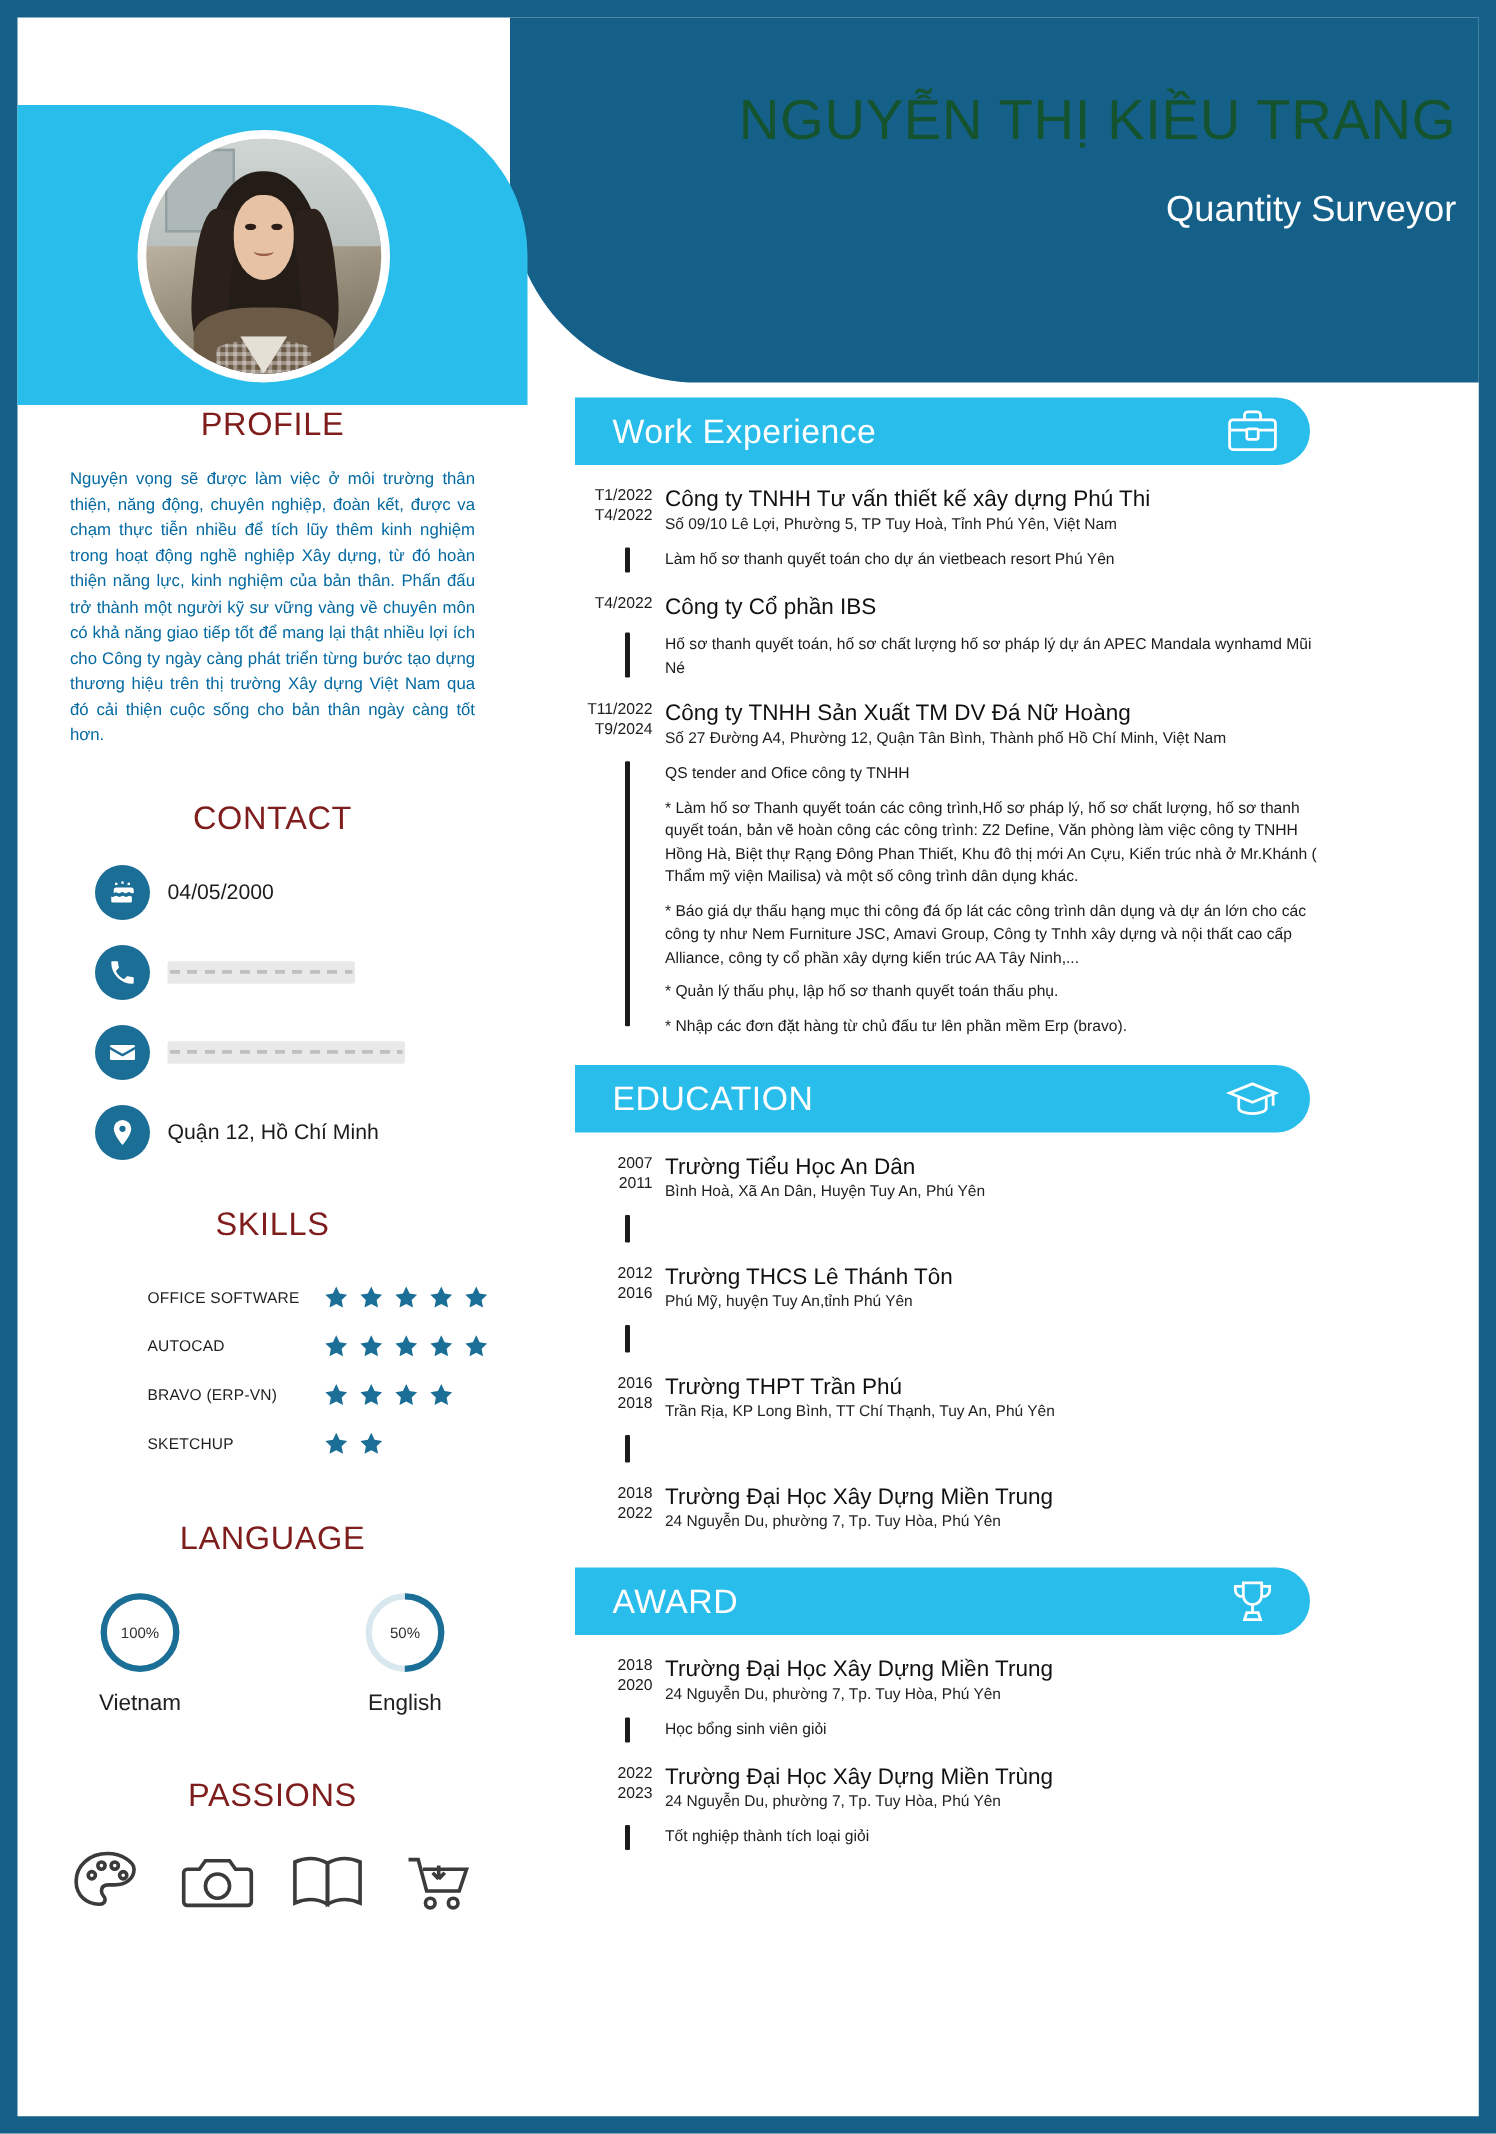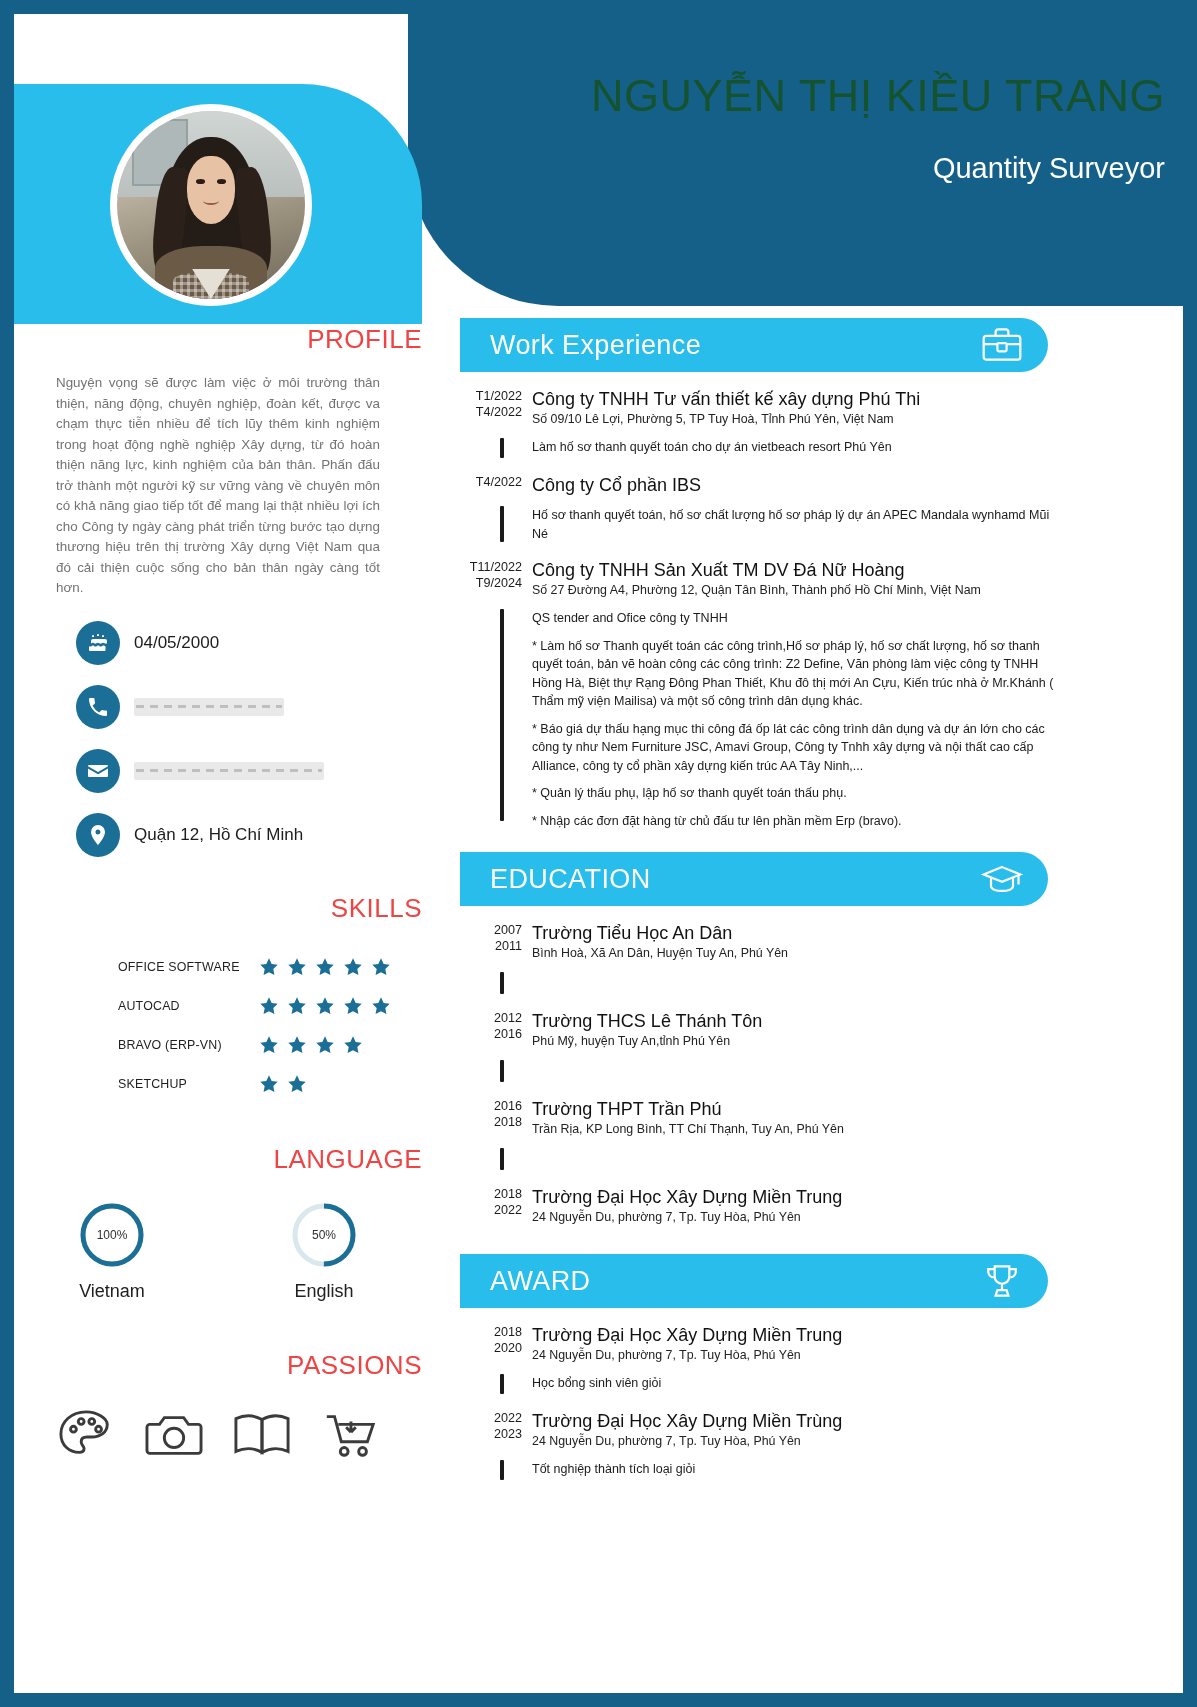--- a/index.html
+++ b/index.html
@@ -117,31 +117,31 @@
                #6b5a46;
              border-radius:30% 30% 0 0;}
 
   
   .left-col {
     position: absolute;
     left: 14px; top: 324px;
     width: 408px;
   }
   .sec-title {
-    text-align: right;
+    text-align: center;
     font-size: 26px;
     font-weight: 400;
-    color: #ef4444;
+    color: #7f1d1d;
     letter-spacing: 0.5px;
   }
   .profile-text {
     margin: 18px 42px 0 42px;
     font-size: 13.4px;
     line-height: 20.5px;
-    color: #737373;
+    color: #0369a1;
     text-align: justify;
   }
 
   
   .contact-title { margin-top: 40px; }
   .contact-list { margin: 22px 0 0 62px; }
   .contact-row {
     display: flex; align-items: center;
     margin-bottom: 20px;
     height: 44px;
@@ -329,20 +329,21 @@
         <div class="ph-check"></div>
         <div class="ph-collar"></div>
     </div>
   </div>
 
   <div class="left-col">
 
     <div class="sec-title">PROFILE</div>
     <div class="profile-text">Nguyện vọng sẽ được làm việc ở môi trường thân thiện, năng động, chuyên nghiệp, đoàn kết, được va chạm thực tiễn nhiều để tích lũy thêm kinh nghiệm trong hoạt động nghề nghiệp Xây dựng, từ đó hoàn thiện năng lực, kinh nghiệm của bản thân. Phấn đấu trở thành một người kỹ sư vững vàng về chuyên môn có khả năng giao tiếp tốt để mang lại thật nhiều lợi ích cho Công ty ngày càng phát triển từng bước tạo dựng thương hiệu trên thị trường Xây dựng Việt Nam qua đó cải thiện cuộc sống cho bản thân ngày càng tốt hơn.</div>
 
+    <div class="sec-title contact-title">CONTACT</div>
     <div class="contact-list">
 
       <div class="contact-row">
         <span class="c-icon">
           <svg viewBox="0 0 24 24">
               <path d="M12 3a1 1 0 011 1v1h-2V4a1 1 0 011-1zM7 4a1 1 0 011 1v1H6V5a1 1 0 011-1zm10 0a1 1 0 011 1v1h-2V5a1 1 0 011-1zM5 8h14a2 2 0 012 2v2.2c-.8.6-1.6.6-2.4 0-.9-.7-2-.7-2.9 0-.8.6-1.6.6-2.4 0-.9-.7-2-.7-2.9 0-.8.6-1.6.6-2.4 0-.8-.6-1.6-.6-2.4 0-.2.1-.4.3-.6.4V10a2 2 0 012-2zm-2 7.2c.9.5 1.9.4 2.7-.2.8-.6 1.6-.6 2.4 0 .9.7 2 .7 2.9 0 .8-.6 1.6-.6 2.4 0 .9.7 2 .7 2.9 0 .8-.6 1.6-.6 2.4 0 .3.2.5.3.8.4V19a1 1 0 01-1 1H4a1 1 0 01-1-1v-3.8z"></path>
             </svg>
         </span>
         <span class="c-text">04/05/2000</span>
       </div>

